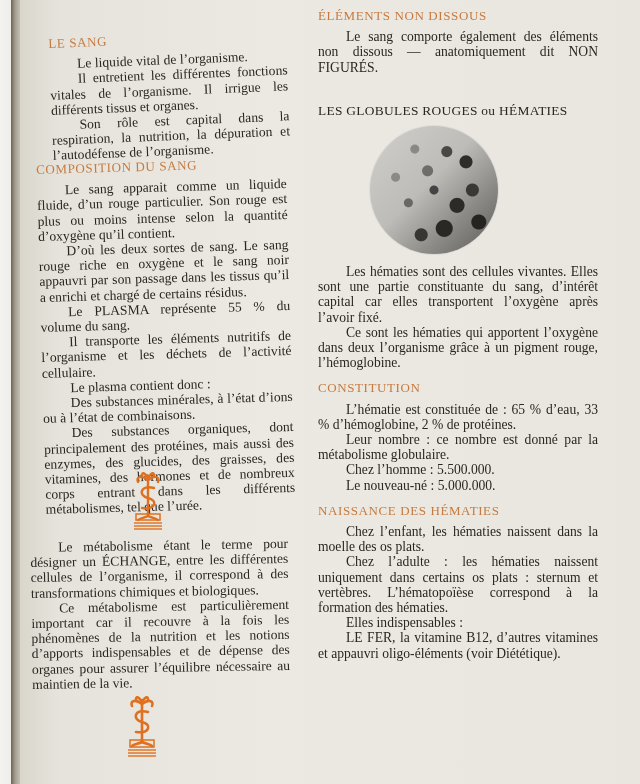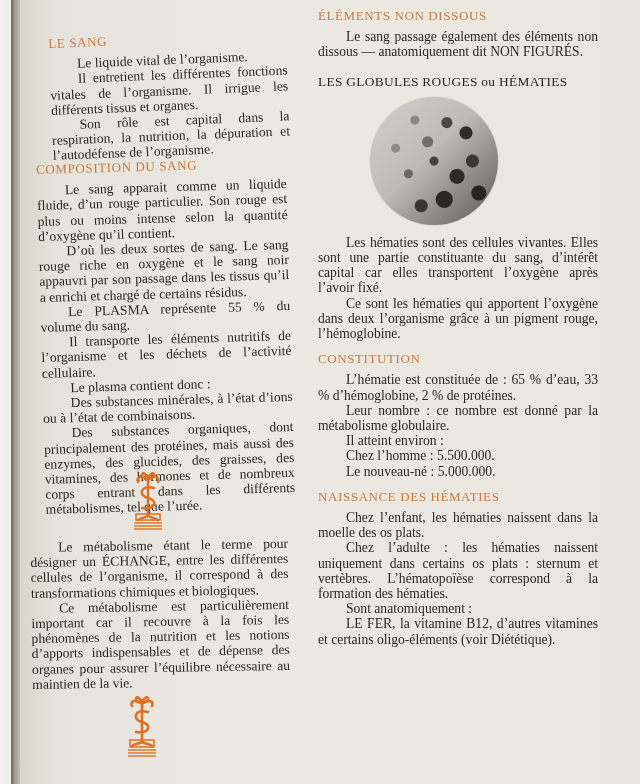--- a/index.html
+++ b/index.html
@@ -121,36 +121,35 @@
     <g stroke="#e0701f" stroke-width="1.4">
       <line x1="4" y1="56" x2="32" y2="56"></line>
       <line x1="4" y1="59" x2="32" y2="59"></line>
       <line x1="4" y1="62" x2="32" y2="62"></line>
     </g>
   </svg>
 </div>
 
 <div class="col right-col">
   <div class="heading">ÉLÉMENTS NON DISSOUS</div>
-  <p class="ind">Le sang passage également des éléments non dissous — anatomiquement dit NON FIGURÉS.</p>
+  <p class="ind">Le sang comporte également des éléments non dissous — anatomiquement dit NON FIGURÉS.</p>
 
-  <div class="caps" style="margin-top:14px;">LES GLOBULES ROUGES ou HÉMATIES</div>
+  <div class="caps" style="margin-top:28px;">LES GLOBULES ROUGES ou HÉMATIES</div>
 
   <div class="micro"></div>
 
   <p class="ind">Les hématies sont des cellules vivantes. Elles sont une partie constituante du sang, d’intérêt capital car elles transportent l’oxygène après l’avoir fixé.</p>
   <p class="ind">Ce sont les hématies qui apportent l’oxygène dans deux l’organisme grâce à un pigment rouge, l’hémoglobine.</p>
 
   <div class="spacer"></div>
   <div class="heading">CONSTITUTION</div>
   <p class="ind">L’hématie est constituée de : 65 % d’eau, 33 % d’hémoglobine, 2 % de protéines.</p>
   <p class="ind">Leur nombre : ce nombre est donné par la métabolisme globulaire.</p>
-  <p class="ind">Il atteint environ :</p>
   <p class="pad">Chez l’homme : 5.500.000.</p>
   <p class="pad">Le nouveau-né : 5.000.000.</p>
 
   <div class="spacer"></div>
   <div class="heading">NAISSANCE DES HÉMATIES</div>
   <p class="ind">Chez l’enfant, les hématies naissent dans la moelle des os plats.</p>
   <p class="ind">Chez l’adulte : les hématies naissent uniquement dans certains os plats : sternum et vertèbres. L’hématopoïèse correspond à la formation des hématies.</p>
-  <p class="ind">Sont anatomiquement :</p>
-  <p class="ind">LE FER, la vitamine B12, d’autres vitamines et certains oligo-éléments (voir Diététique).</p>
+  <p class="ind">Elles indispensables :</p>
+  <p class="ind">LE FER, la vitamine B12, d’autres vitamines et appauvri oligo-éléments (voir Diététique).</p>
 </div>
 
 </body></html>

